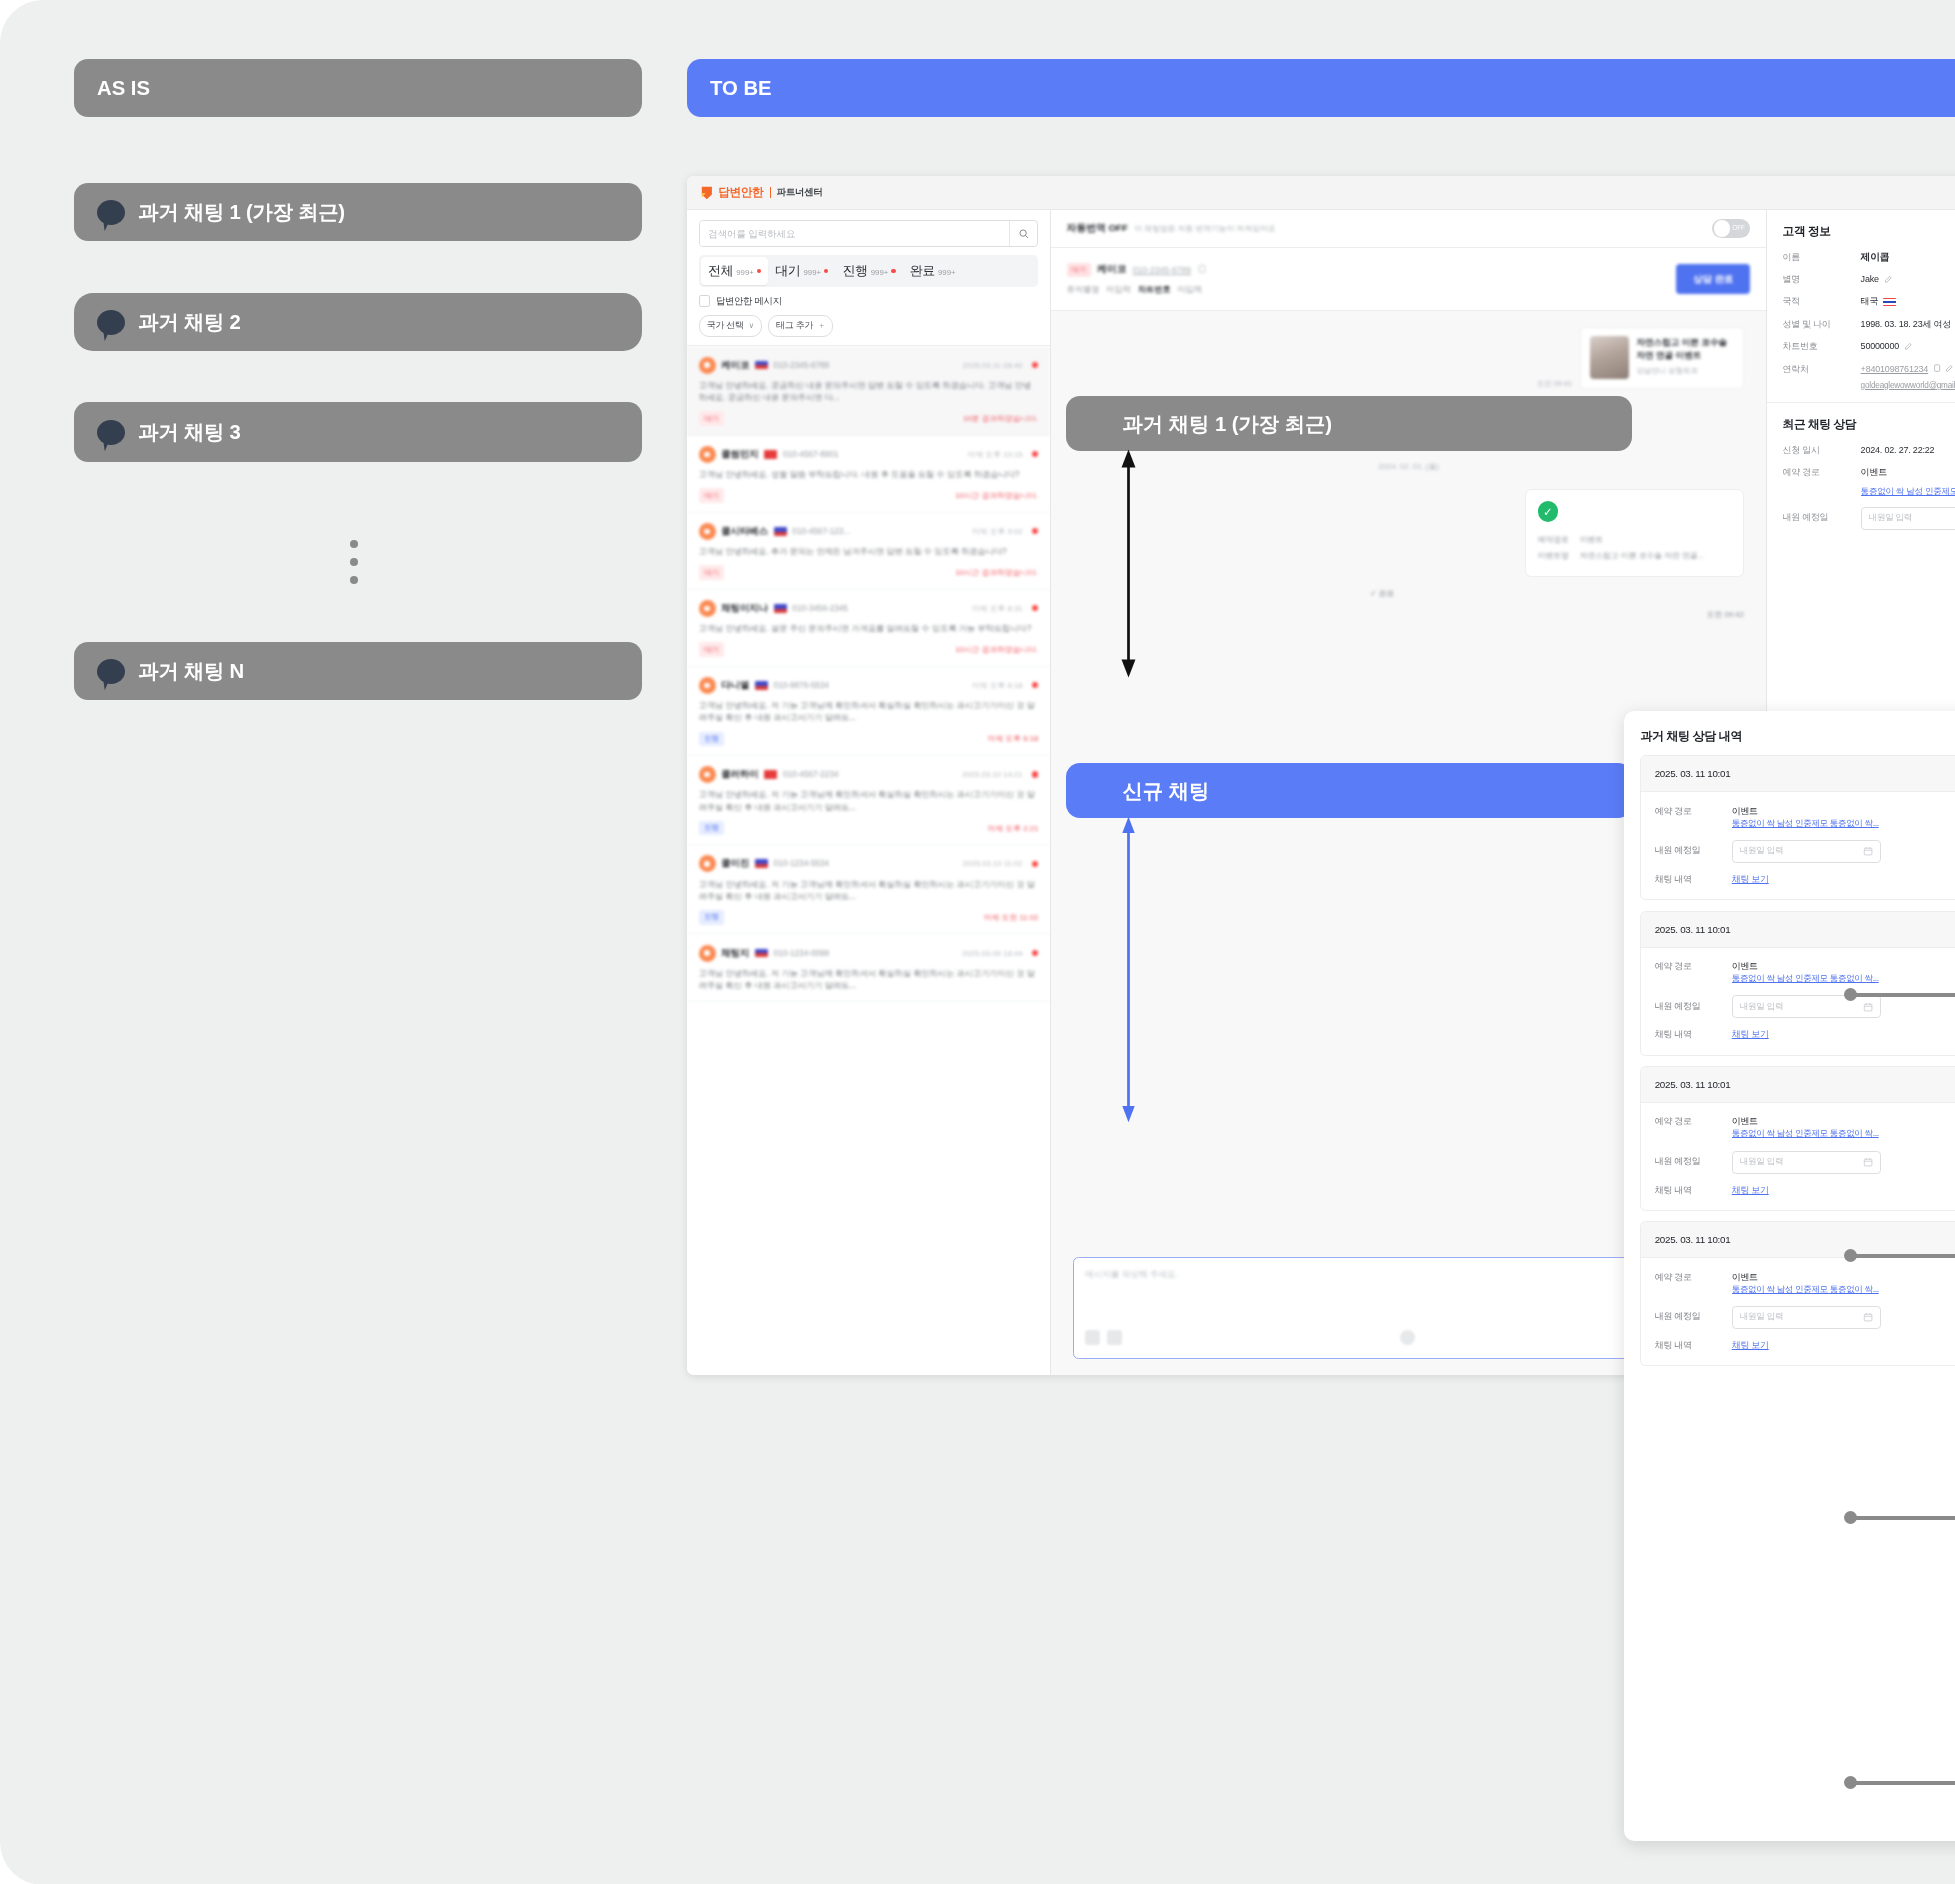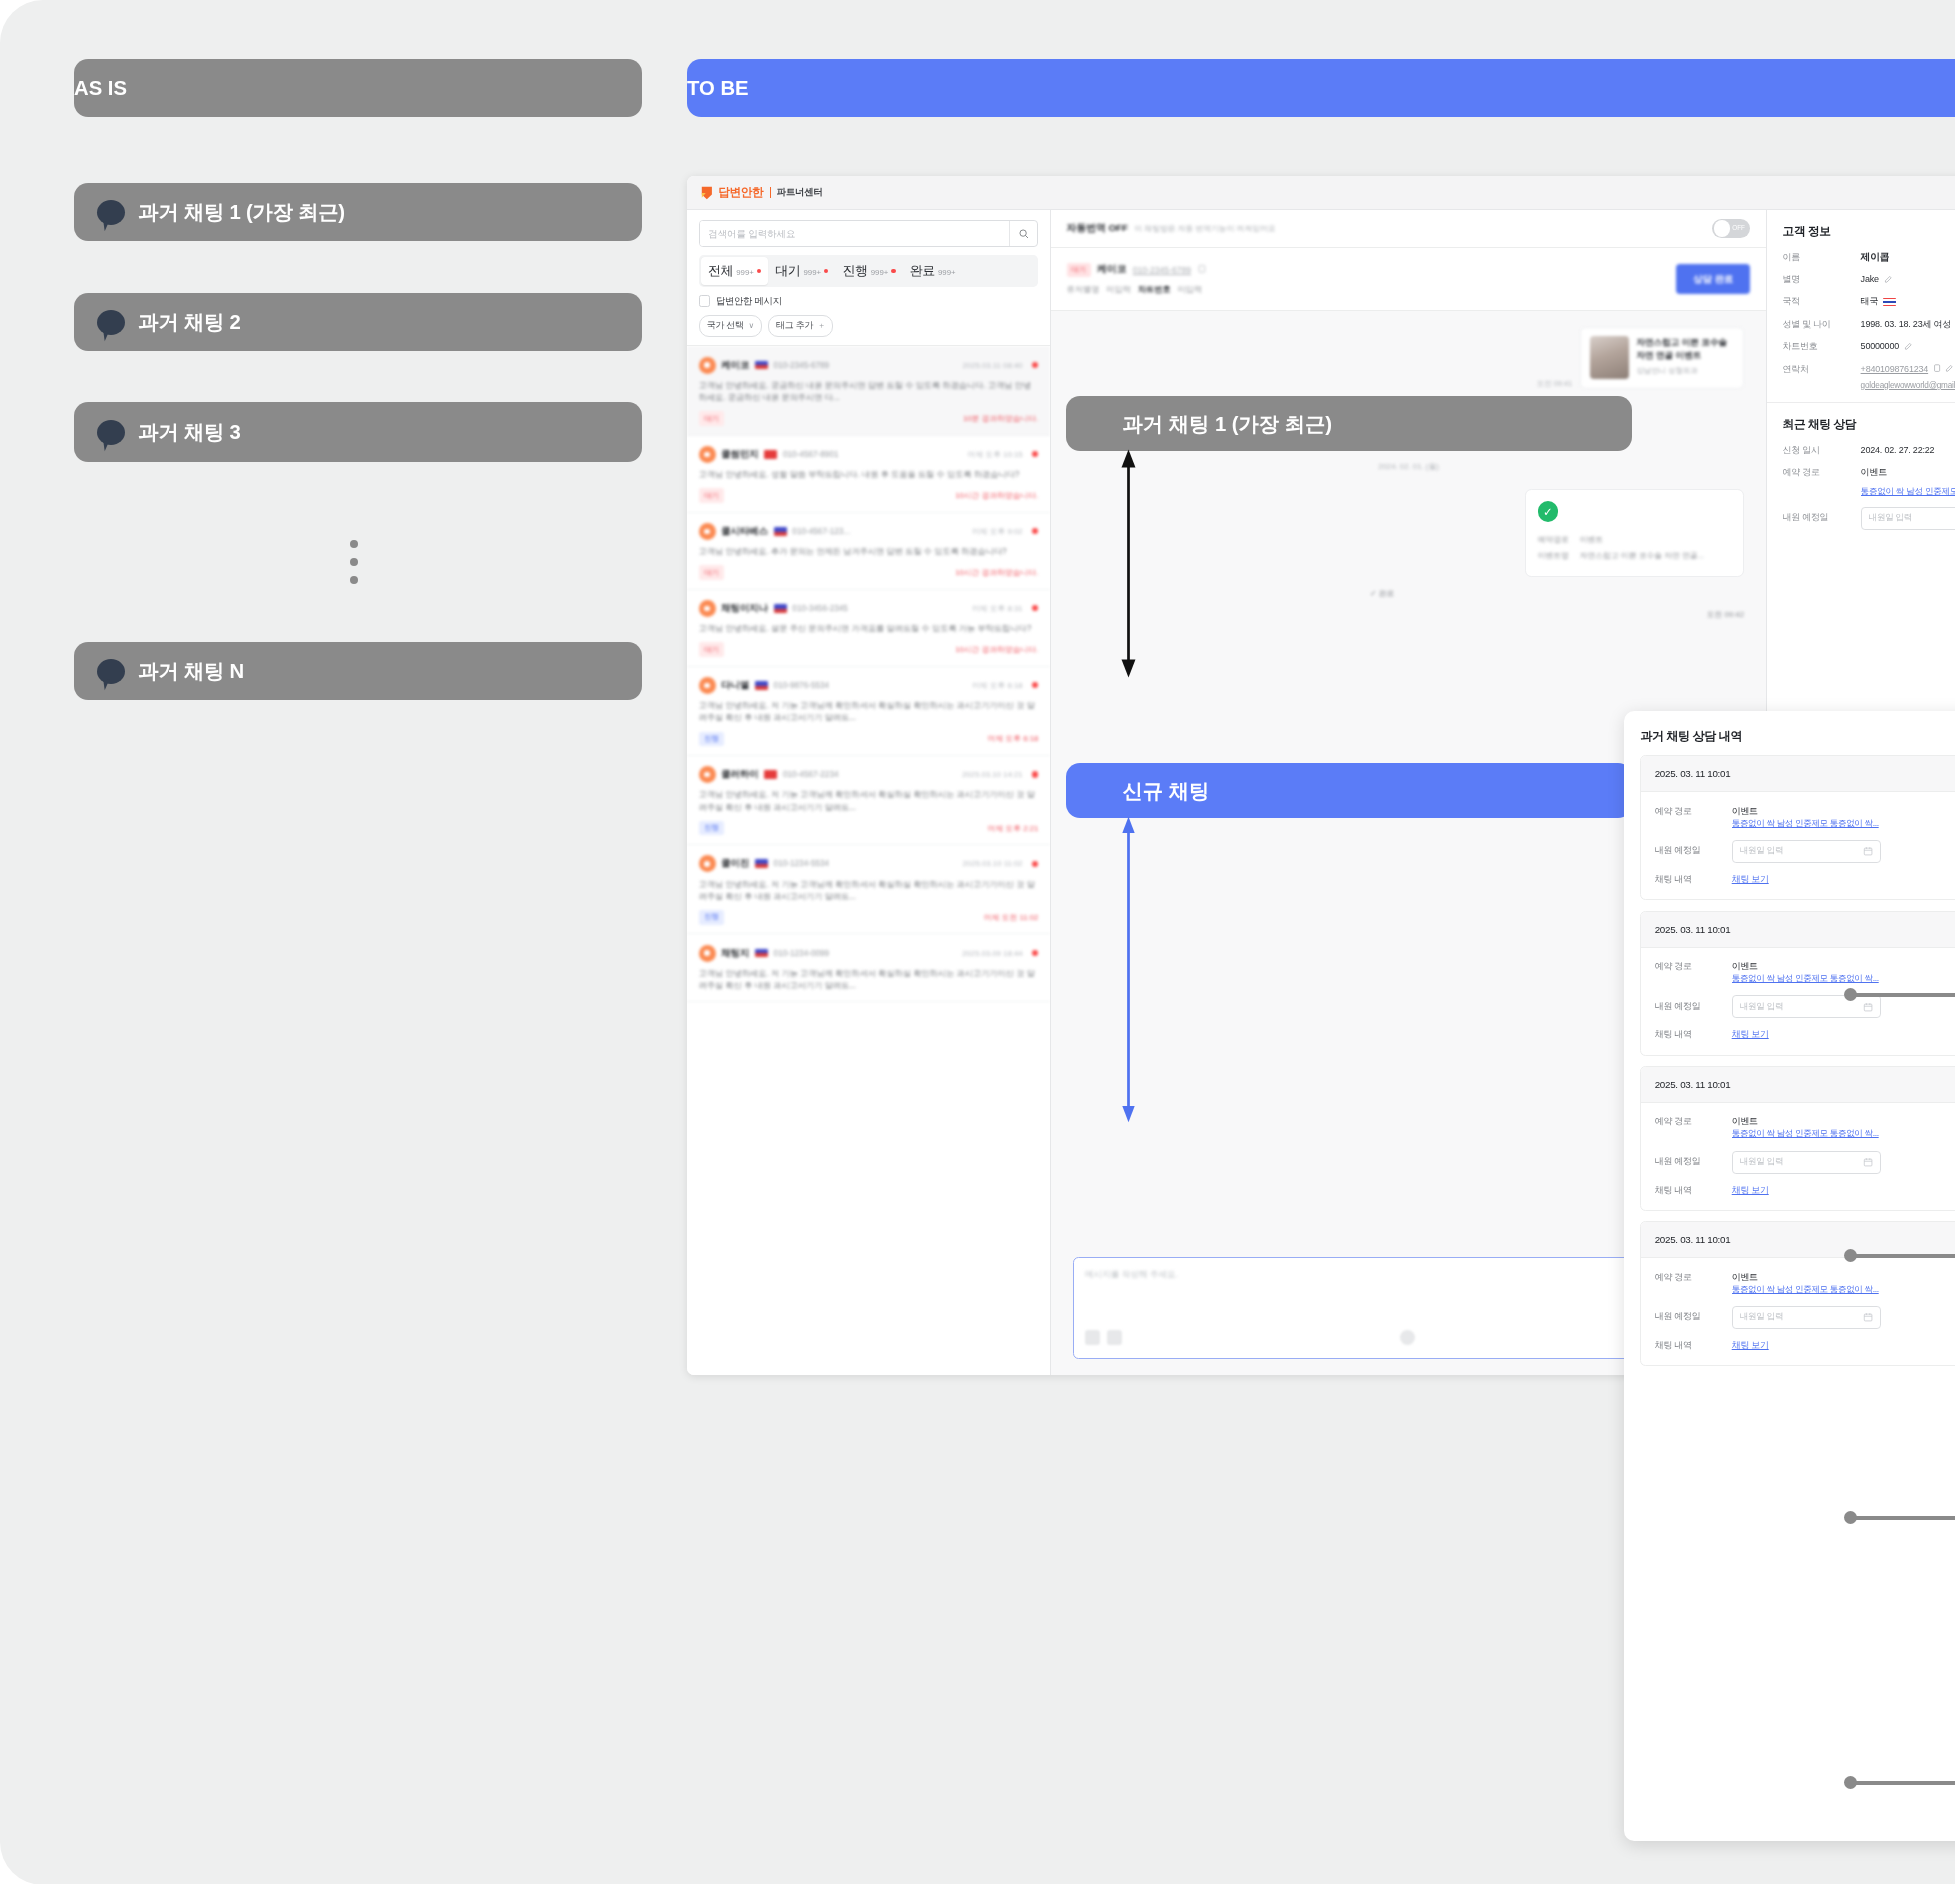--- a/index.html
+++ b/index.html
@@ -48,20 +48,21 @@
     border-top: 10.2px solid #333e4f;
     transform: rotate(-8deg);
   }
   .pill .ptext { font-size: 20.3px; line-height: 1; white-space: nowrap; }
 
   .hdr-pill {
     position: absolute;
     border-radius: 14px;
     display: flex;
     align-items: center;
+    padding-left: 23px;
     color: #ffffff;
     font-weight: 700;
     font-size: 20.3px;
     letter-spacing: 0px;
   }
 
   
   .vdots { position: absolute; display: flex; flex-direction: column; gap: 10.2px; }
   .vdots i { display: block; width: 7.8px; height: 7.8px; border-radius: 50%; background: #8a8a8a; }
 
@@ -300,21 +301,21 @@
 <div class="canvas">
 
   <div class="hdr-pill" style="left:74px; top:59px; width:568px; height:58px; background:#8a8a8a;">
     <span>AS IS</span>
   </div>
 
   <div class="pill" style="left:74px; top:183px; width:568px; height:58px;">
     <span class="bubble"></span>
     <span class="ptext">과거 채팅 1 (가장 최근)</span>
   </div>
-  <div class="pill" style="left:74px; top:293px; width:568px; height:58px;">
+  <div class="pill" style="left:74px; top:293px; width:568px; height:58px;border-radius:19px;">
     <span class="bubble"></span>
     <span class="ptext">과거 채팅 2</span>
   </div>
   <div class="pill" style="left:74px; top:402px; width:568px; height:60px;">
     <span class="bubble"></span>
     <span class="ptext">과거 채팅 3</span>
   </div>
   <div class="vdots" style="left:350px; top:540px;">
     <i></i>
       <i></i>

